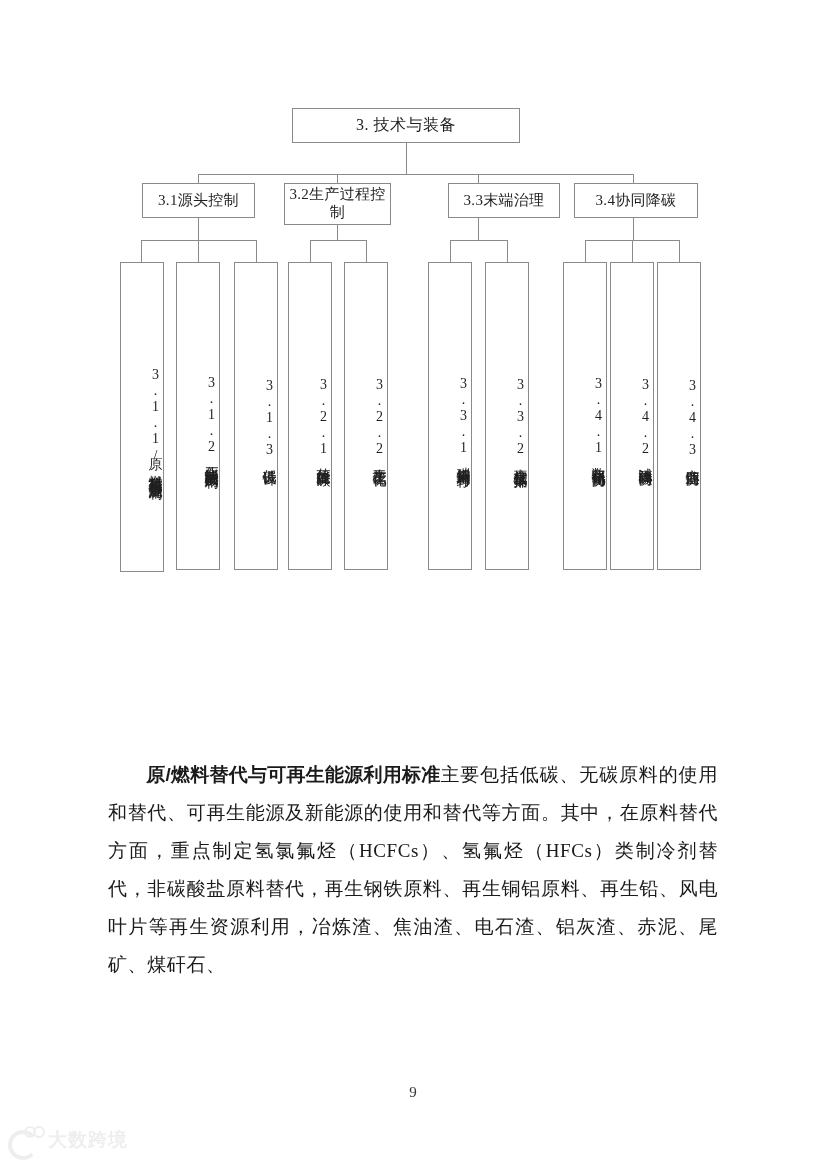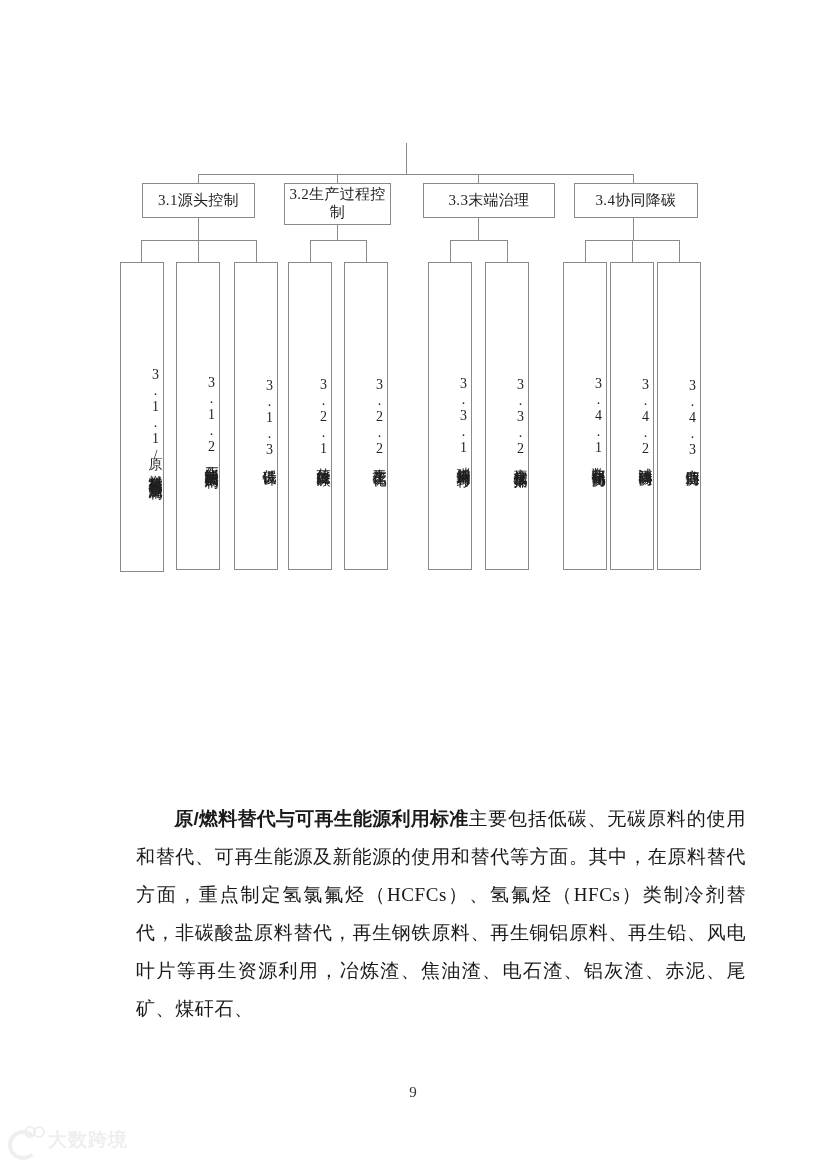--- a/index.html
+++ b/index.html
@@ -57,21 +57,21 @@
     font-size:19px;
     line-height:38px;
     letter-spacing:.6px;
     text-align:justify;
     text-justify:inter-ideograph;
   }
   .para .ind{display:inline-block;width:38px;}
   .para b{font-family:"Liberation Sans","DejaVu Sans",sans-serif;font-weight:bold;letter-spacing:0;}
   #p-head{top:628px;}
   #p-1{top:666px;}
-  #p-2{top:800px;margin-left:28px;}
+  #p-2{top:756px;}
 
   .pageno{
     position:absolute;left:0;top:1084px;width:826px;
     text-align:center;font-size:15px;color:#333;
   }
 
   
   .watermark{
     position:absolute;left:8px;top:1126px;
     display:flex;align-items:center;gap:6px;
@@ -94,32 +94,33 @@
     font-size:19px;font-weight:bold;color:#c9c9c9;letter-spacing:1px;
   }
 </style>
 </head>
 <body>
 
 <div class="page">
 
   <div id="diagram">
 
+    <div class="node root" style="left:292px;top:108px;width:228px;height:35px;">3. 技术与装备</div>
 
     <div class="edge v" style="left:406px;top:143px;height:31px;"></div>
     <div class="edge h" style="left:198px;top:174px;width:435px;"></div>
 
     <div class="edge v" style="left:198px;top:174px;height:9px;"></div>
     <div class="edge v" style="left:337px;top:174px;height:9px;"></div>
     <div class="edge v" style="left:478px;top:174px;height:9px;"></div>
     <div class="edge v" style="left:633px;top:174px;height:9px;"></div>
 
     <div class="node lvl2" style="left:142px;top:183px;width:113px;height:35px;">3.1源头控制</div>
     <div class="node lvl2" style="left:284px;top:183px;width:107px;height:42px;padding:0 4px;">3.2生产过程控制</div>
-    <div class="node lvl2" style="left:423px;top:183px;width:132px;height:35px;">3.3末端治理</div>
+    <div class="node lvl2" style="left:448px;top:183px;width:112px;height:35px;">3.3末端治理</div>
     <div class="node lvl2" style="left:574px;top:183px;width:124px;height:35px;">3.4协同降碳</div>
 
     <div class="edge v" style="left:198px;top:218px;height:22px;"></div>
     <div class="edge h" style="left:141px;top:240px;width:115px;"></div>
     <div class="edge v" style="left:141px;top:240px;height:22px;"></div>
     <div class="edge v" style="left:198px;top:240px;height:22px;"></div>
     <div class="edge v" style="left:256px;top:240px;height:22px;"></div>
 
     <div class="node leaf" style="left:120px;top:262px;width:44px;height:310px;">3.1.1原/燃料替代与可再生能源利用</div>
     <div class="node leaf" style="left:176px;top:262px;width:44px;height:308px;">3.1.2化石能源清洁低碳利用</div>

